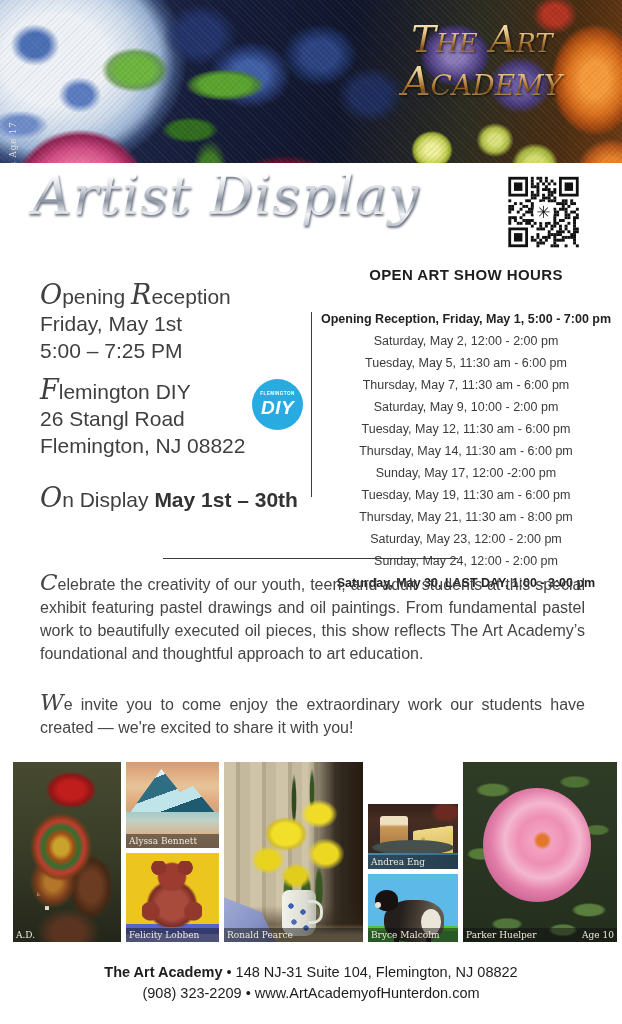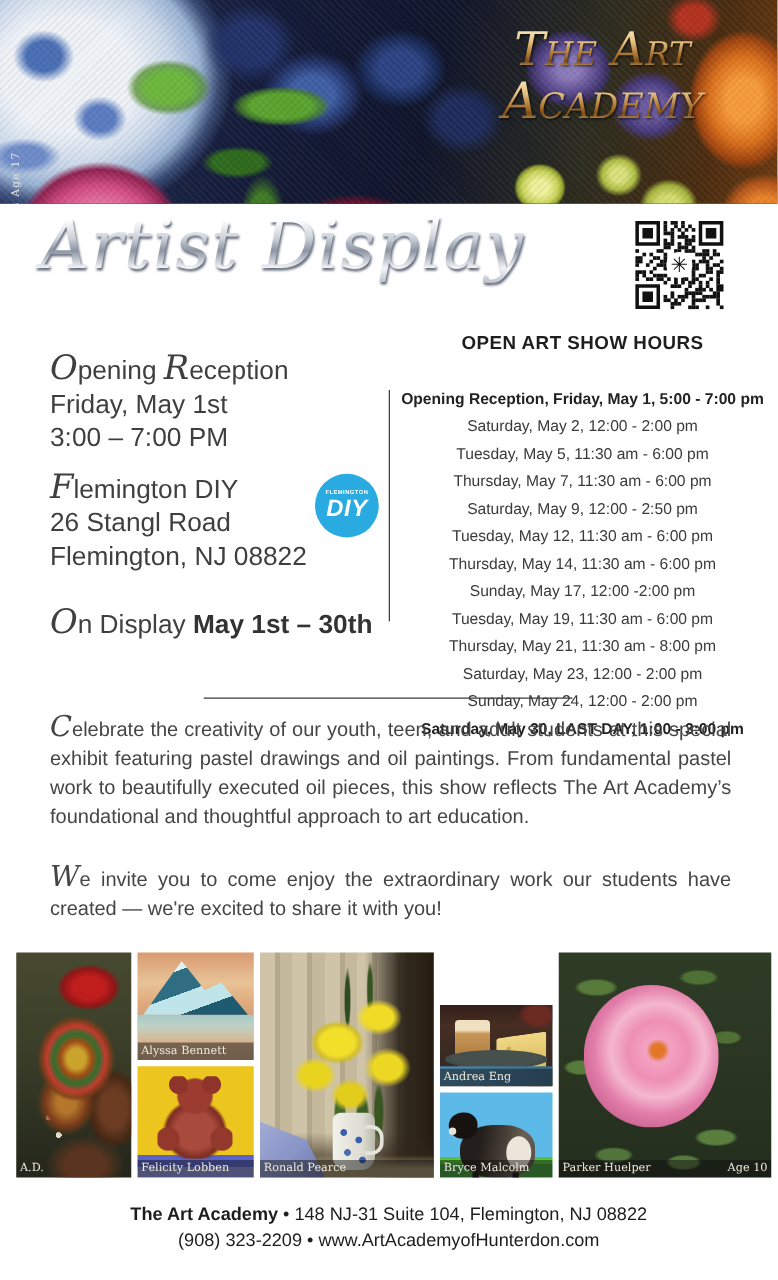--- a/index.html
+++ b/index.html
@@ -96,21 +96,21 @@
 
   
   .gallery { position:absolute; left:13px; top:762px; width:604px; height:180px; display:flex; gap:5px; }
   .gcol { display:flex; flex-direction:column; gap:5px; }
   .art { position:relative; overflow:hidden; }
   .caption { position:absolute; left:0; right:0; bottom:0; height:14px; padding:0 3px;
     display:flex; justify-content:space-between; align-items:center;
     background:rgba(15,15,15,0.48); color:#eee8da; font-family:"DejaVu Serif", serif; font-size:9px; white-space:nowrap;gap:44px; }
   .caption.bare { background:transparent; }
 
-  .art-portrait { width:92px; height:180px;
+  .art-portrait { width:108px; height:180px;
     background-image:
       radial-gradient(ellipse 32px 23px at 58px 28px, #c01d1d 0 40%, #8e1616 65%, transparent 80%),
       radial-gradient(ellipse 36px 40px at 48px 85px, #caa32c 0 20%, #a04c16 35%, #2e702f 50%, #c23b2e 65%, rgba(122,60,26,0.8) 78%, transparent 86%),
       radial-gradient(ellipse 30px 34px at 40px 120px, #b4762a 0 25%, #7a3c1a 55%, transparent 78%),
       radial-gradient(circle 2.5px at 30px 118px, #ece4d0 0 90%, transparent 100%),
       radial-gradient(circle 2.5px at 26px 132px, #e4dcc8 0 90%, transparent 100%),
       radial-gradient(circle 2.5px at 34px 146px, #e4dcc8 0 90%, transparent 100%),
       radial-gradient(ellipse 26px 38px at 78px 125px, #6b3c22 0 40%, #462814 70%, transparent 85%),
       radial-gradient(ellipse 40px 30px at 55px 170px, #5a3420 0 40%, transparent 80%),
       linear-gradient(180deg, #474a30 0%, #3a3e28 45%, #23261a 100%);
@@ -429,21 +429,21 @@
   </svg>
 </div>
 
 <div class="left-col">
   <div>
     <div>
       <span class="fw">Opening</span>
       <span class="fw">Reception</span>
     </div>
     <div>Friday, May 1st</div>
-    <div>3:00 – 7:00 PM</div>
+    <div>5:00 – 7:25 PM</div>
   </div>
   <div class="venue-block">
     <div>
       <span class="fw">Flemington</span>
       <span>DIY</span>
     </div>
     <div>26 Stangl Road</div>
     <div>Flemington, NJ 08822</div>
     <div class="diy-logo">
       <div class="diy-top">FLEMINGTON</div>
@@ -458,21 +458,21 @@
 </div>
 
 <div class="divider-v"></div>
 
 <div class="right-col">
   <div class="hours-heading">OPEN ART SHOW HOURS</div>
   <div class="hour-line bold">Opening Reception, Friday, May 1, 5:00 - 7:00 pm</div>
   <div class="hour-line">Saturday, May 2, 12:00 - 2:00 pm</div>
   <div class="hour-line">Tuesday, May 5, 11:30 am - 6:00 pm</div>
   <div class="hour-line">Thursday, May 7, 11:30 am - 6:00 pm</div>
-  <div class="hour-line">Saturday, May 9, 12:00 - 2:50 pm</div>
+  <div class="hour-line">Saturday, May 9, 10:00 - 2:00 pm</div>
   <div class="hour-line">Tuesday, May 12, 11:30 am - 6:00 pm</div>
   <div class="hour-line">Thursday, May 14, 11:30 am - 6:00 pm</div>
   <div class="hour-line">Sunday, May 17, 12:00 -2:00 pm</div>
   <div class="hour-line">Tuesday, May 19, 11:30 am - 6:00 pm</div>
   <div class="hour-line">Thursday, May 21, 11:30 am - 8:00 pm</div>
   <div class="hour-line">Saturday, May 23, 12:00 - 2:00 pm</div>
   <div class="hour-line">Sunday, May 24, 12:00 - 2:00 pm</div>
   <div class="hour-line bold">Saturday, May 30, LAST DAY, 1:00 - 3:00 pm</div>
 </div>
 

